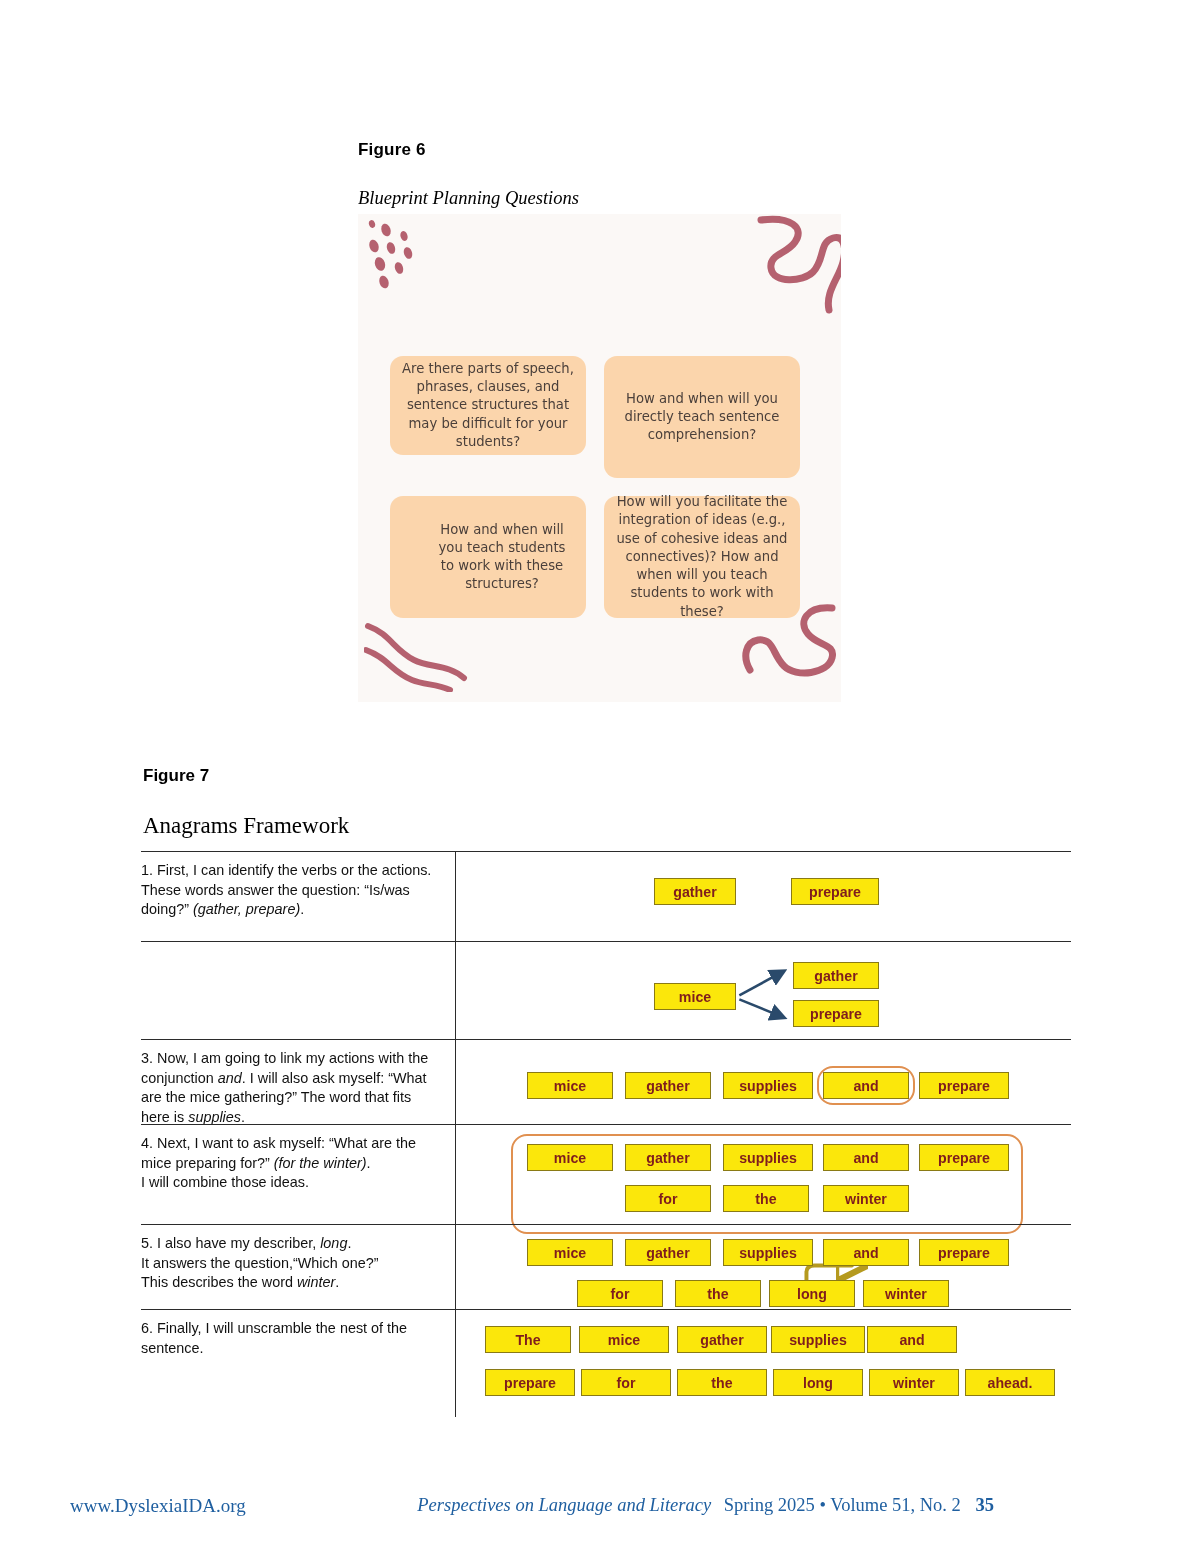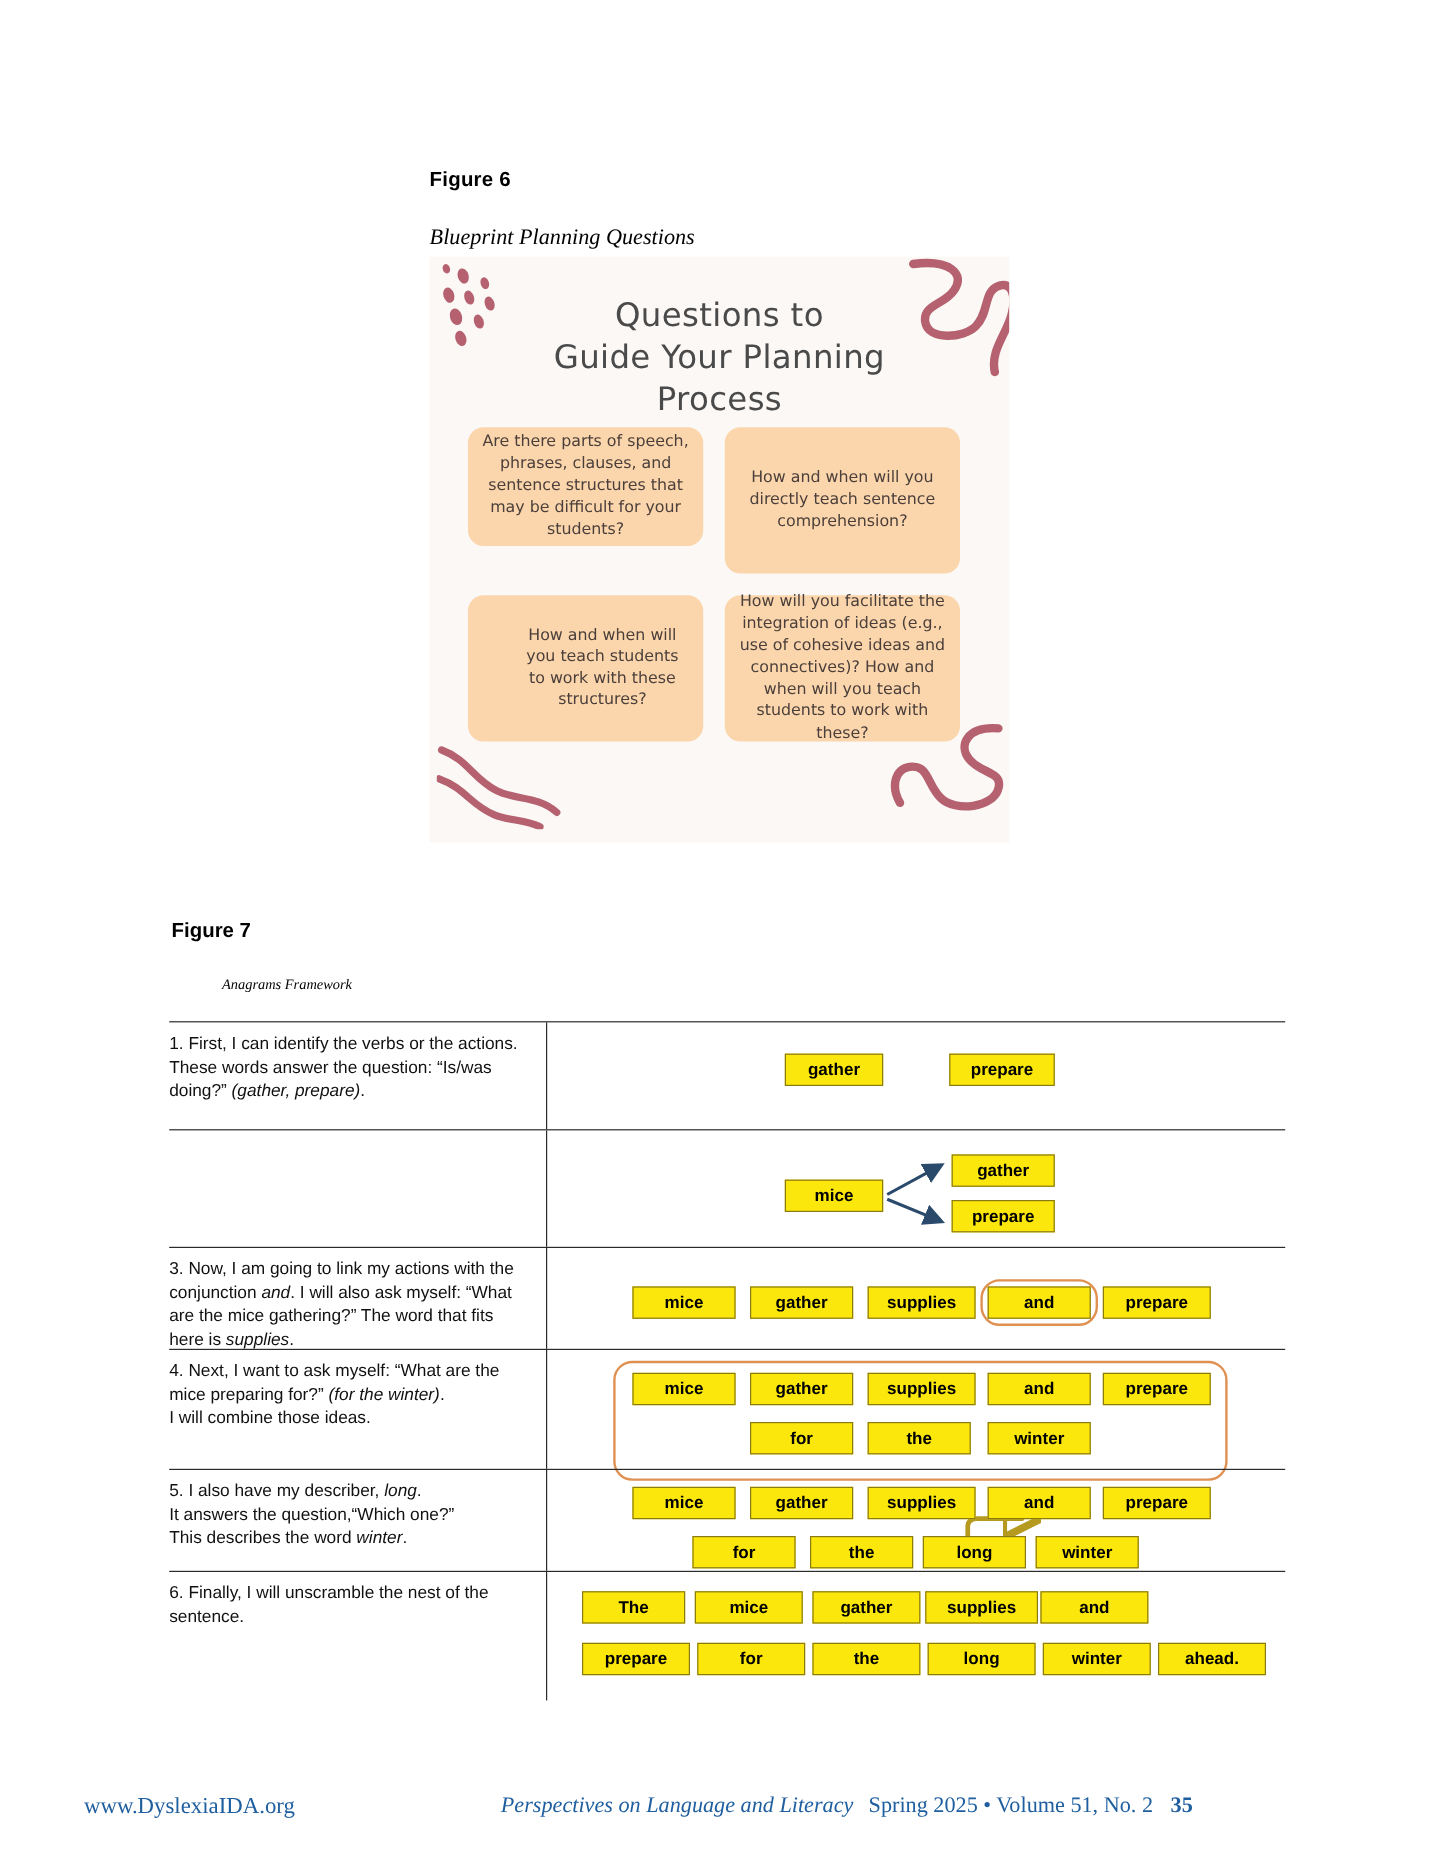--- a/index.html
+++ b/index.html
@@ -97,23 +97,21 @@
     top: 766px;
     font-family: "Liberation Sans", sans-serif;
     font-weight: bold;
     font-size: 17px;
   }
   .fig7-caption {
     position: absolute;
     left: 143px;
     top: 813px;
     font-family: "Liberation Serif", serif;
-    font-style: italic;
-    font-size: 12px;
-    margin-left: 42px;
+    font-size: 23px;
   }
 
   .table7 {
     position: absolute;
     left: 141px;
     top: 851px;
     width: 930px;
   }
   .trow {
     position: relative;
@@ -144,21 +142,21 @@
     top: 0;
     right: 0;
     bottom: 0;
   }
 
   
   .tile {
     position: absolute;
     background: #fbe70b;
     border: 1.6px solid #8a7a14;
-    color: #000000;
+    color: #7f1d1d;
     font-weight: bold;
     font-size: 14.2px;
     display: flex;
     align-items: center;
     justify-content: center;
     box-sizing: border-box;
     height: 27px;
     font-family: "Liberation Sans", sans-serif;
   }
   .hl-round {
@@ -225,25 +223,20 @@
       </g>
     </svg>
   </div>
 
   <div class="squig-tr">
     <svg width="100" height="110" viewBox="0 0 100 110">
       <path d="M14 6 C 44 2, 58 14, 48 28 C 40 40, 22 40, 24 54 C 26 70, 56 68, 66 58 C 78 46, 72 28, 86 24 C 96 21, 100 32, 96 48 C 92 64, 78 78, 82 96" fill="none" stroke="#b5616f" stroke-width="7" stroke-linecap="round"></path>
     </svg>
   </div>
 
-  <div class="poster-title">
-    <div>Questions to</div>
-    <div>Guide Your Planning</div>
-    <div>Process</div>
-  </div>
 
   <div class="q-grid">
     <div class="qcard qcard-0">
         <span>Are there parts of speech, phrases, clauses, and sentence structures that may be difficult for your students?</span>
       </div>
     <div class="qcard qcard-1">
         <span>How and when will you directly teach sentence comprehension?</span>
       </div>
     <div class="qcard qcard-2">
         <span>How and when will you teach students to work with these structures?</span>

